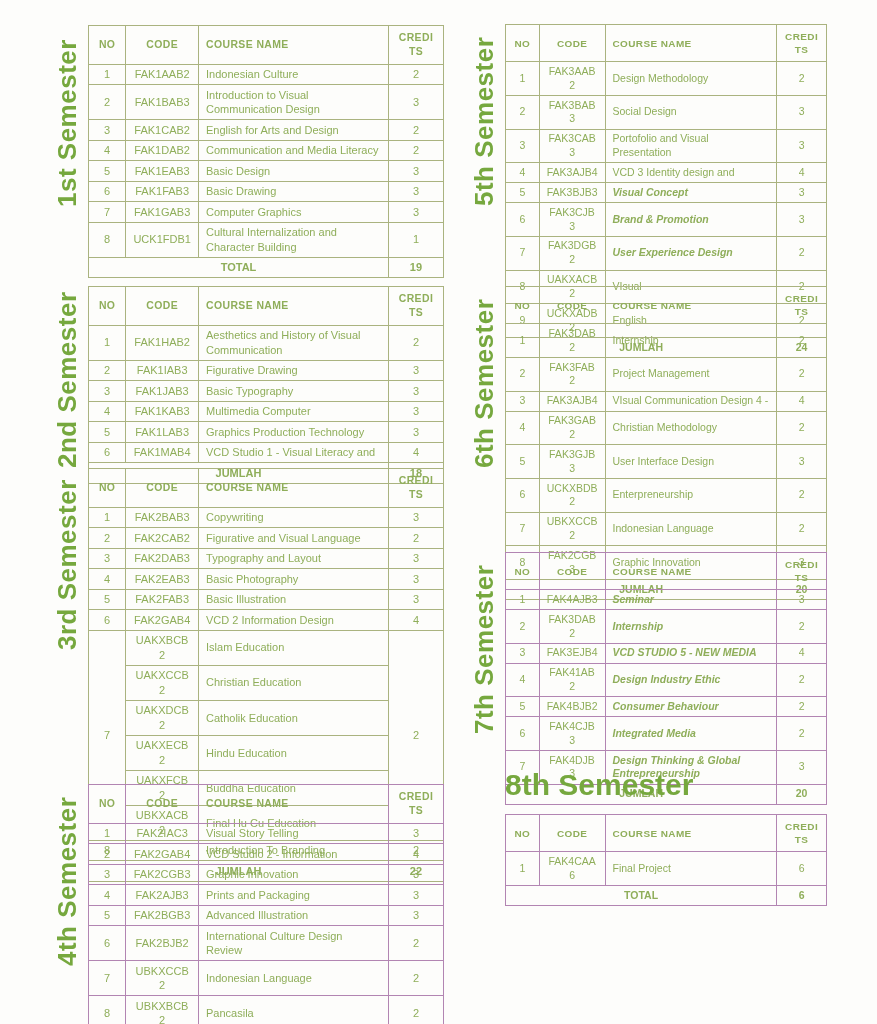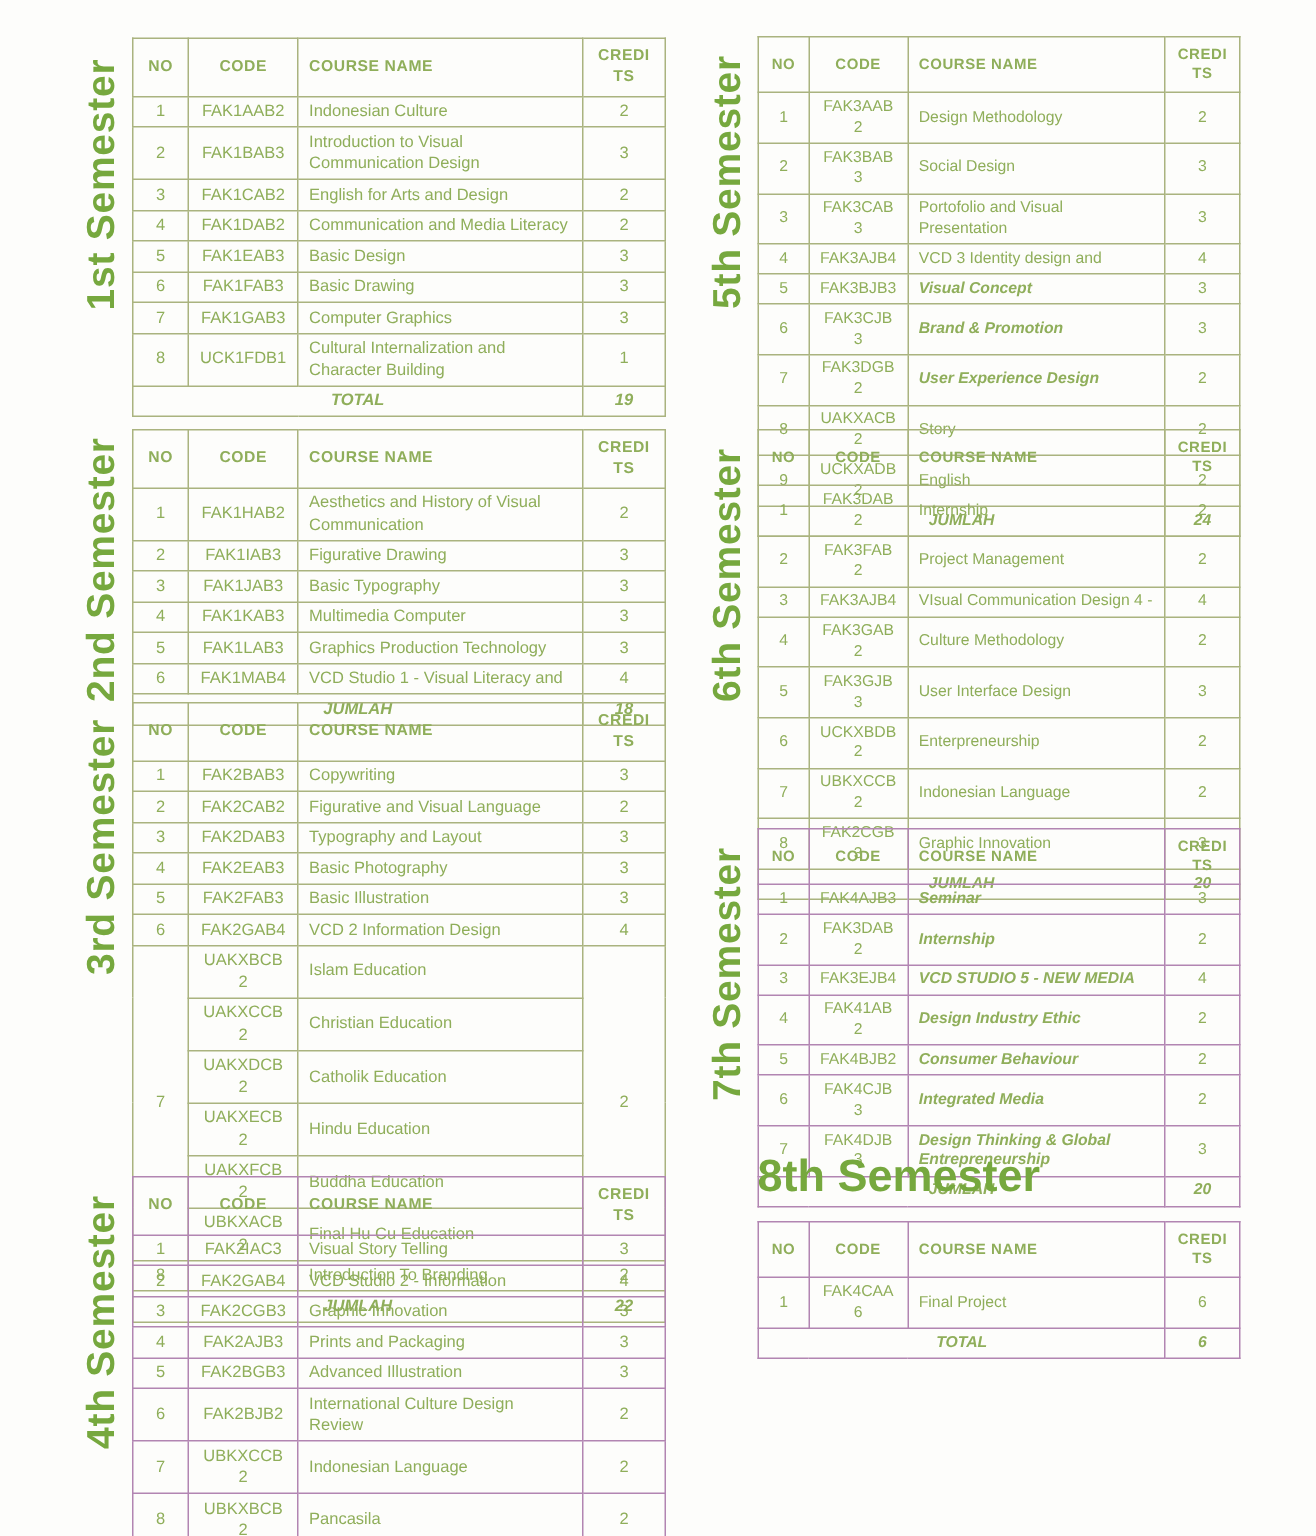--- a/index.html
+++ b/index.html
@@ -29,21 +29,21 @@
   .course-table th,.course-table td{
     padding:2.5px 7px;line-height:1.32;vertical-align:middle;
     overflow-wrap:break-word;
   }
   .w-left{width:356px;font-size:11px;}
   .w-right{width:322px;font-size:10.5px;}
   .course-table th{font-weight:700;letter-spacing:.4px;font-size:.95em;padding-top:5px;padding-bottom:5px;}
   .c{text-align:center;}
   .name{text-align:left;}
   .em{font-style:italic;font-weight:700;margin-left:16px;}
-  .foot{font-weight:700;font-style:italic;}
+  .foot{font-weight:700;}
   col.col-no{width:10.5%;} col.col-code{width:20.5%;}
   col.col-name{width:53.5%;} col.col-credits{width:15.5%;}
   .pos-s1{left:54px;top:25px;}
   .pos-s2{left:54px;top:286px;}
   .pos-s3{left:54px;top:468px;}
   .pos-s4{left:54px;top:784px;}
   .pos-s5{left:471px;top:24px;}
   .pos-s6{left:471px;top:286px;}
   .pos-s7{left:471px;top:552px;}
   .pos-s8{left:505px;top:768px;}
@@ -413,21 +413,21 @@
         </tr>
         <tr>
           <td class="c">7</td>
           <td class="c">FAK3DGB2</td>
           <td class="name em">User Experience Design</td>
           <td class="c">2</td>
         </tr>
         <tr>
           <td class="c">8</td>
           <td class="c">UAKXACB2</td>
-          <td class="name">Story</td>
+          <td class="name">VIsual</td>
           <td class="c">2</td>
         </tr>
         <tr>
           <td class="c">9</td>
           <td class="c">UCKXADB2</td>
           <td class="name">English</td>
           <td class="c">2</td>
         </tr>
       </tbody>
       <tfoot>
@@ -471,21 +471,21 @@
         </tr>
         <tr>
           <td class="c">3</td>
           <td class="c">FAK3AJB4</td>
           <td class="name">VIsual Communication Design 4 -</td>
           <td class="c">4</td>
         </tr>
         <tr>
           <td class="c">4</td>
           <td class="c">FAK3GAB2</td>
-          <td class="name">Culture Methodology</td>
+          <td class="name">Christian Methodology</td>
           <td class="c">2</td>
         </tr>
         <tr>
           <td class="c">5</td>
           <td class="c">FAK3GJB3</td>
           <td class="name">User Interface Design</td>
           <td class="c">3</td>
         </tr>
         <tr>
           <td class="c">6</td>

